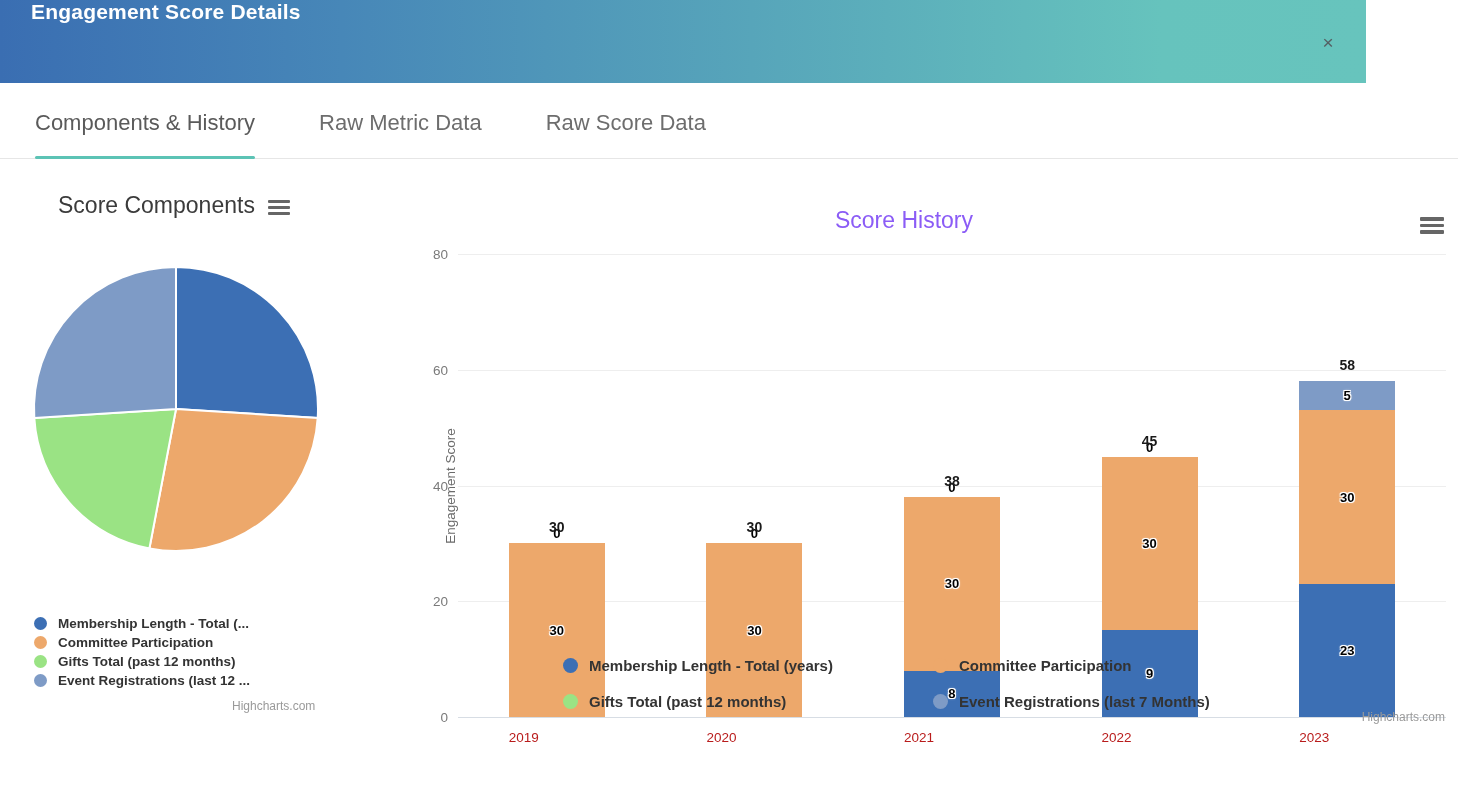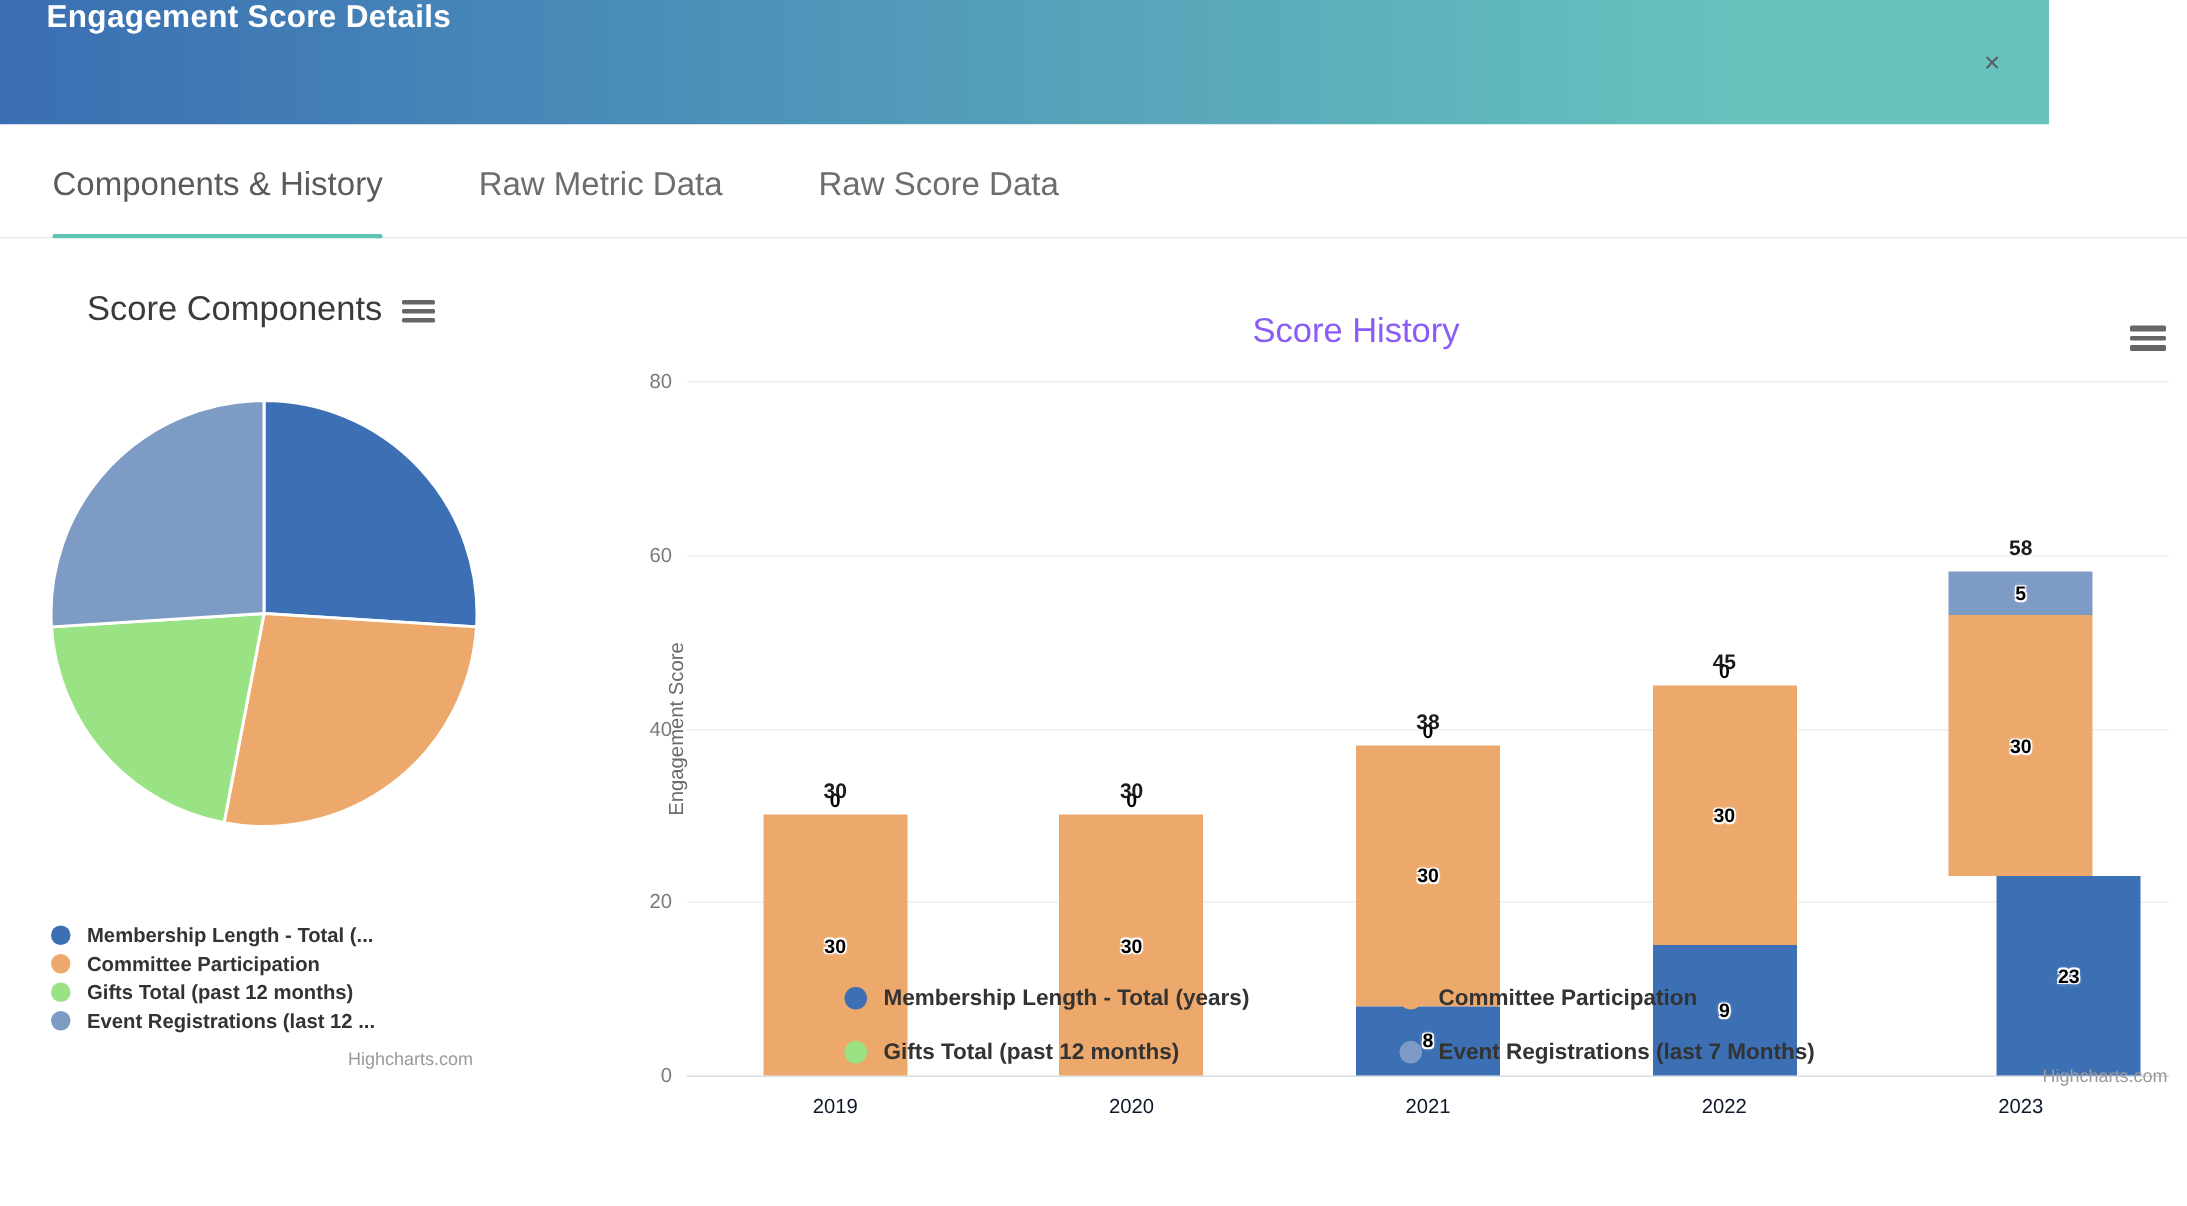--- a/index.html
+++ b/index.html
@@ -130,21 +130,21 @@
   .seg-label {
     font-size:13px; font-weight:bold; color:#000;
     text-shadow: 0 0 3px #fff, 1px 1px 0 #fff, -1px -1px 0 #fff, 1px -1px 0 #fff, -1px 1px 0 #fff;
   }
   .seg.zero-seg { height:0; overflow:visible; }
   .seg.zero-seg .seg-label { position:absolute; bottom:2px; }
   .xlabels {
     position:absolute; left:0; top:100%; width:100%; height:40px;
     display:flex; justify-content:space-around; align-items:center;
   }
-  .xlabel { width:96px; text-align:center; font-size:13.5px; color:#0f172a; }
+  .xlabel { width:96px; font-size:13.5px; color:#b91c1c; }
 
   .bar-legend {
     position:absolute; left:178px; top:497px;
     width:720px;
     display:grid; grid-template-columns: 370px 350px;
     row-gap:17px;
   }
   .bar-legend .legend-text { font-size:15px; }
   .bar-legend .legend-dot { width:15px; height:15px; flex:0 0 15px; }
 
@@ -275,21 +275,21 @@
             </div>
             <div class="bar-total" style="bottom: 268.438px;">45</div>
           </div>
           <div class="bar-group">
             <div class="seg" style="height: 28.9375px; background: rgb(126, 155, 198);">
               <span class="seg-label">5</span>
             </div>
             <div class="seg" style="height: 173.625px; background: rgb(237, 168, 107);">
               <span class="seg-label">30</span>
             </div>
-            <div class="seg" style="height: 133.112px; background: rgb(60, 111, 180); margin-left: 32px;">
+            <div class="seg" style="height: 133.112px; background: rgb(60, 111, 180);">
               <span class="seg-label">23</span>
             </div>
             <div class="bar-total" style="bottom: 343.675px;">58</div>
           </div>
         </div>
       <div class="xlabels" id="xlabels-host">
           <div class="xlabel">2019</div>
           <div class="xlabel">2020</div>
           <div class="xlabel">2021</div>
           <div class="xlabel">2022</div>

